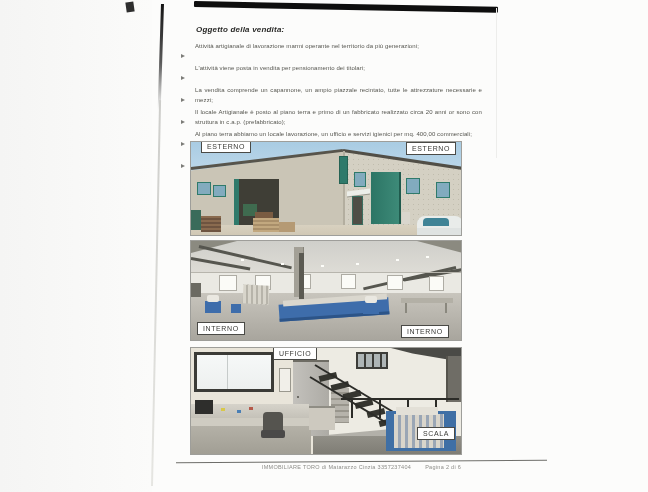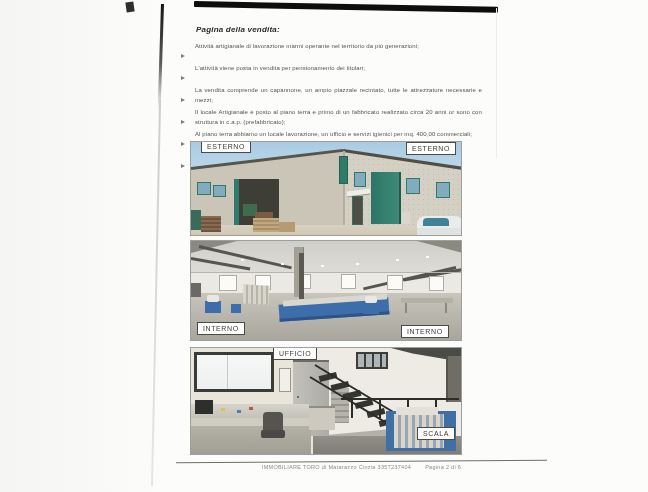--- a/index.html
+++ b/index.html
@@ -174,21 +174,21 @@
 
 <div class="canvas">
 
   <div class="left-bg"></div>
   <div class="scan-topband"></div>
   <div class="scan-corner"></div>
   <div class="scan-leftedge-dark"></div>
   <div class="scan-leftedge-faint"></div>
   <div class="scan-rightedge-faint"></div>
 
-  <div class="heading">Pagina della vendita:</div>
+  <div class="heading">Oggetto della vendita:</div>
   <div class="bullets">
     <div class="bullet">
       <span class="marker"><span class="tri"></span></span>
       <span class="btxt">Attività artigianale di lavorazione marmi operante nel territorio da più generazioni;</span>
     </div>
     <div class="bullet">
       <span class="marker"><span class="tri"></span></span>
       <span class="btxt">L'attività viene posta in vendita per pensionamento dei titolari;</span>
     </div>
     <div class="bullet">

